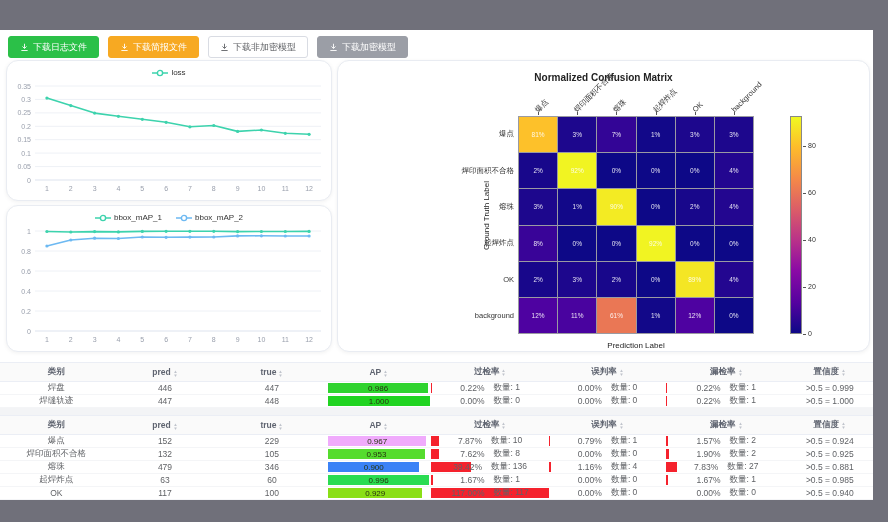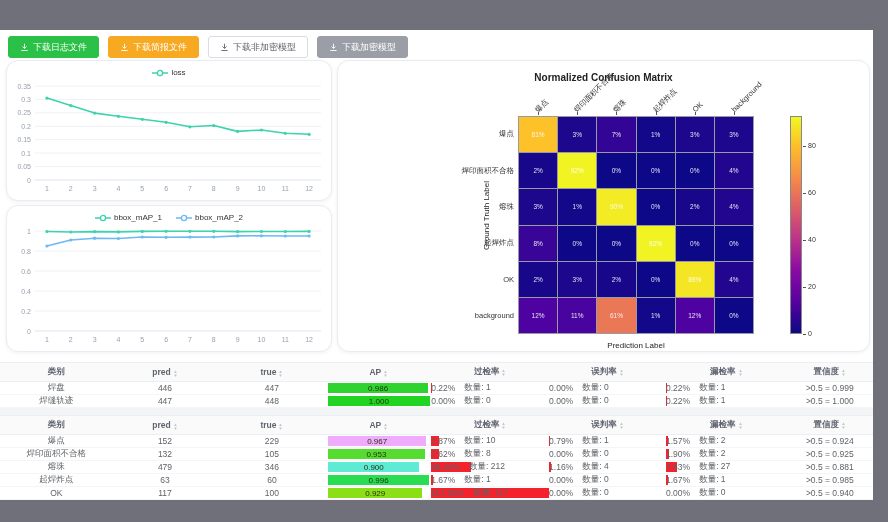--- a/index.html
+++ b/index.html
@@ -56,21 +56,21 @@
   .t2 td { height:13px; }
   .sorter { display:inline-block; margin-left:2px; color:#c0c4cc; font-size:5px; line-height:4px;
     vertical-align:middle; cursor:pointer; }
   .sorter span { display:block; transform:scale(0.9); }
   .ap-wrap { position:relative; width:97%; height:10px; margin:0 auto; }
   .ap-bar { position:absolute; left:0; top:0; height:100%; display:flex; align-items:center;
     justify-content:center; font-size:8px; color:#26330f; }
   .rate-cell { position:relative; width:100%; height:12px; }
   .rate-bar { position:absolute; left:0; top:1px; bottom:1px; background:#f5222d; }
   .rate-text { position:relative; display:flex; width:100%; height:100%; align-items:center;
-    justify-content:flex-start; gap:9px; white-space:nowrap; }
+    justify-content:center; gap:9px; white-space:nowrap; }
   .gap { height:7px; }
 </style>
 </head>
 <body>
 
 <div id="app">
 
   <div id="toolbar">
     <button class="btn" style="background: rgb(43, 192, 72); color: rgb(255, 255, 255); border-color: rgb(43, 192, 72);">
       <svg width="9" height="9" viewBox="0 0 12 12">
@@ -496,29 +496,29 @@
               </div>
             </td>
             <td>&gt;0.5 = 0.925</td>
           </tr>
           <tr>
             <td>熔珠</td>
             <td>479</td>
             <td>346</td>
             <td>
               <div class="ap-wrap">
-                <div class="ap-bar" style="width:90.0%;background:#5eead4">0.900</div>
+                <div class="ap-bar" style="width:90.0%;background:#3b82f6">0.900</div>
               </div>
             </td>
             <td>
               <div class="rate-cell">
                 <div class="rate-bar" style="width:33.704100000000004%"></div>
                 <div class="rate-text">
                   <span>39.42%</span>
-                  <span>数量: 212</span>
+                  <span>数量: 136</span>
                 </div>
               </div>
             </td>
             <td>
               <div class="rate-cell">
                 <div class="rate-bar" style="width:1.3339999999999999%"></div>
                 <div class="rate-text">
                   <span>1.16%</span>
                   <span>数量: 4</span>
                 </div>

